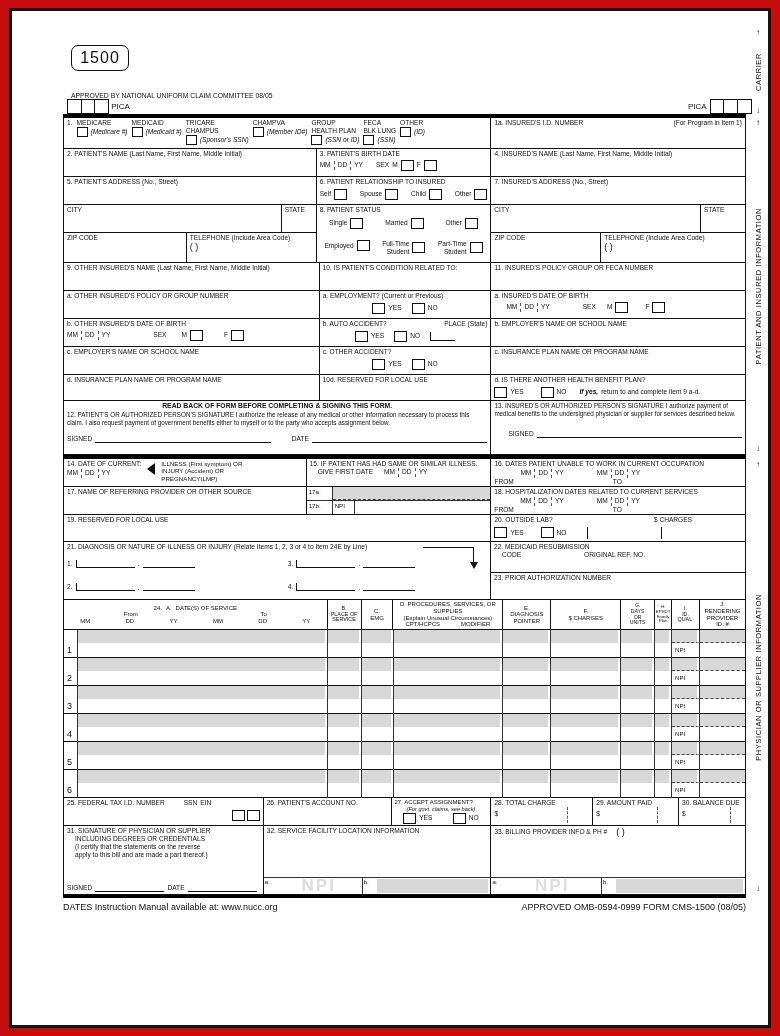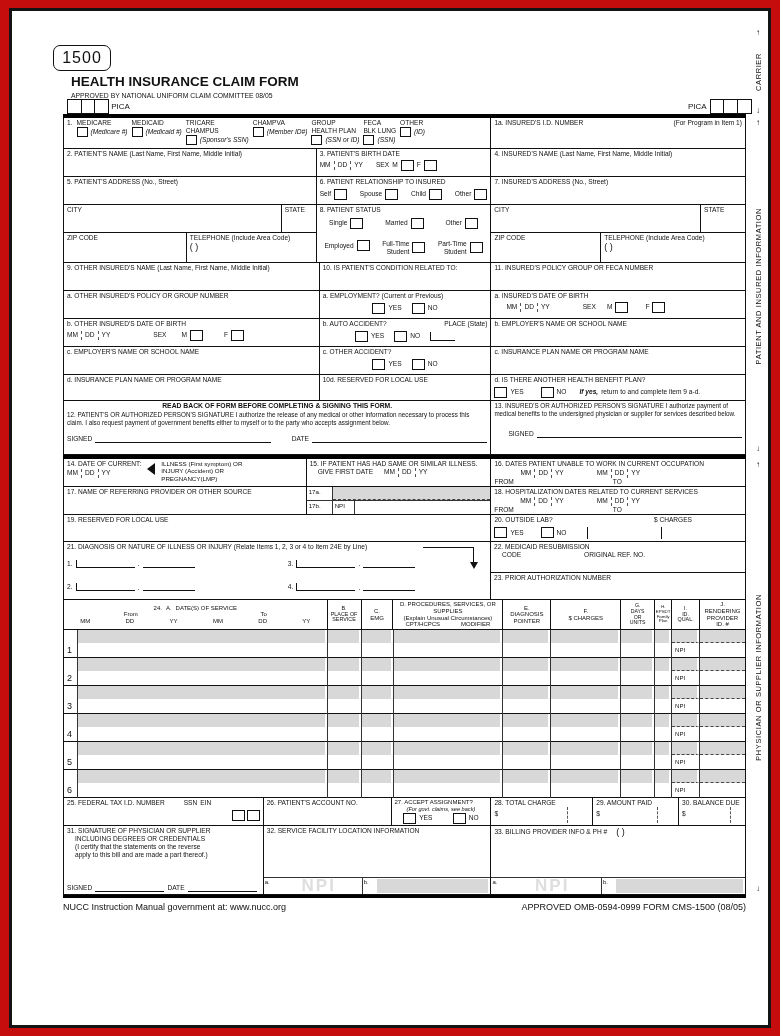--- a/index.html
+++ b/index.html
@@ -16,21 +16,21 @@
   .pre{white-space:pre-line;}
   .fr{display:flex;align-items:center;gap:3px;}
   .cb{display:inline-block;width:11px;height:9px;border:1.4px solid #111;vertical-align:middle;background:#fff;flex:none;}
   .cbs{width:9px;height:8px;}
   .dash{border-left:1px dashed #555;height:9px;display:inline-block;}
   .sig{flex:1;border-bottom:1px solid #111;height:8px;min-width:20px;}
   .gray{background:#d8d8d8;}
   .vt{writing-mode:vertical-rl;transform:rotate(180deg);font-size:7.5px;letter-spacing:.6px;white-space:nowrap;color:#111;}
   .vlab{position:absolute;left:737px;width:18px;display:flex;flex-direction:column;align-items:center;justify-content:space-between;}
   .varr{font-size:8px;line-height:1;}
-  .logo{position:absolute;left:41px;top:34px;width:56px;height:24px;border:1.6px solid #111;border-radius:7px;display:flex;align-items:center;justify-content:center;font-size:16px;letter-spacing:1px;}
+  .logo{position:absolute;left:59px;top:34px;width:56px;height:24px;border:1.6px solid #111;border-radius:7px;display:flex;align-items:center;justify-content:center;font-size:16px;letter-spacing:1px;}
   .tri-left{width:0;height:0;border-top:6px solid transparent;border-bottom:6px solid transparent;border-right:8px solid #111;flex:none;}
   .elbow{position:absolute;right:16px;top:5px;width:50px;height:15px;border-top:1.6px solid #111;border-right:1.6px solid #111;}
   .elbow:after{content:"";position:absolute;right:-4.8px;bottom:-6px;border-left:4px solid transparent;border-right:4px solid transparent;border-top:7px solid #111;}
   .dxl{display:inline-block;width:58px;height:7px;border-left:1.6px solid #111;border-bottom:1.6px solid #111;}
   .dxu{display:inline-block;width:52px;height:7px;border-bottom:1.6px solid #111;}
   .hc{display:flex;flex-direction:column;align-items:center;justify-content:center;text-align:center;font-size:6px;line-height:1.1;}
   .srow{position:absolute;left:51px;width:683px;height:28px;display:flex;box-sizing:border-box;border-left:1.2px solid #111;}
   .scol{box-sizing:border-box;display:flex;flex-direction:column;border-right:1px solid #333;}
   .gtop{height:13px;background:#d8d8d8;border-right:2px solid #fff;box-sizing:border-box;}
   .wbot{height:15px;background:#fff;border-bottom:1.2px solid #111;box-sizing:border-box;font-size:6px;display:flex;align-items:center;padding-left:3px;}
@@ -39,21 +39,20 @@
   .footer{position:absolute;font-size:9px;color:#111;}
 </style>
 </head>
 <body>
 
 <div class="page">
 
   <div class="logo">
       <span>1500</span>
     </div>
-  <div class="abs b" style="left:59px;top:63px;font-size:13.5px;">HEALTH INSURANCE CLAIM FORM</div>
   <div class="abs" style="left:59px;top:81px;font-size:6.8px;">APPROVED BY NATIONAL UNIFORM CLAIM COMMITTEE 08/05</div>
 
   <div class="abs fr" style="left:55px;top:88px;gap:0;">
     <span class="cb" style="width:13px;height:13px;"></span>
     <span class="cb" style="width:13px;height:13px;margin-left:-1.4px;"></span>
     <span class="cb" style="width:13px;height:13px;margin-left:-1.4px;"></span>
     <span class="L" style="font-size:8px;margin-left:2px;">PICA</span>
   </div>
   <div class="abs fr" style="left:676px;top:88px;gap:0;">
     <span class="L" style="font-size:8px;margin-right:3px;">PICA</span>
@@ -928,21 +927,21 @@
             <span class="npiwm">NPI</span>
           </span>
         <span style="width:10px;font-size:6px;padding:1px;">b.</span>
         <span class="gray" style="flex:1.3;margin:1px 2px;"></span>
       </div>
     </div>
   </div>
 
   <div class="hbar" style="top:884px;height:3px;"></div>
 
-  <div class="footer" style="left:51px;top:891px;">NUCC Instruction Manual government at: www.nucc.org</div>
+  <div class="footer" style="left:51px;top:891px;">DATES Instruction Manual available at: www.nucc.org</div>
   <div class="footer" style="right:22px;top:891px;">APPROVED OMB-0594-0999 FORM CMS-1500 (08/05)</div>
 
   <div class="vlab" style="top:18px;height:86px;">
     <span class="varr">↑</span>
     <span class="vt">CARRIER</span>
     <span class="varr">↓</span>
   </div>
   <div class="vlab" style="top:108px;height:334px;">
     <span class="varr">↑</span>
     <span class="vt">PATIENT AND INSURED INFORMATION</span>

